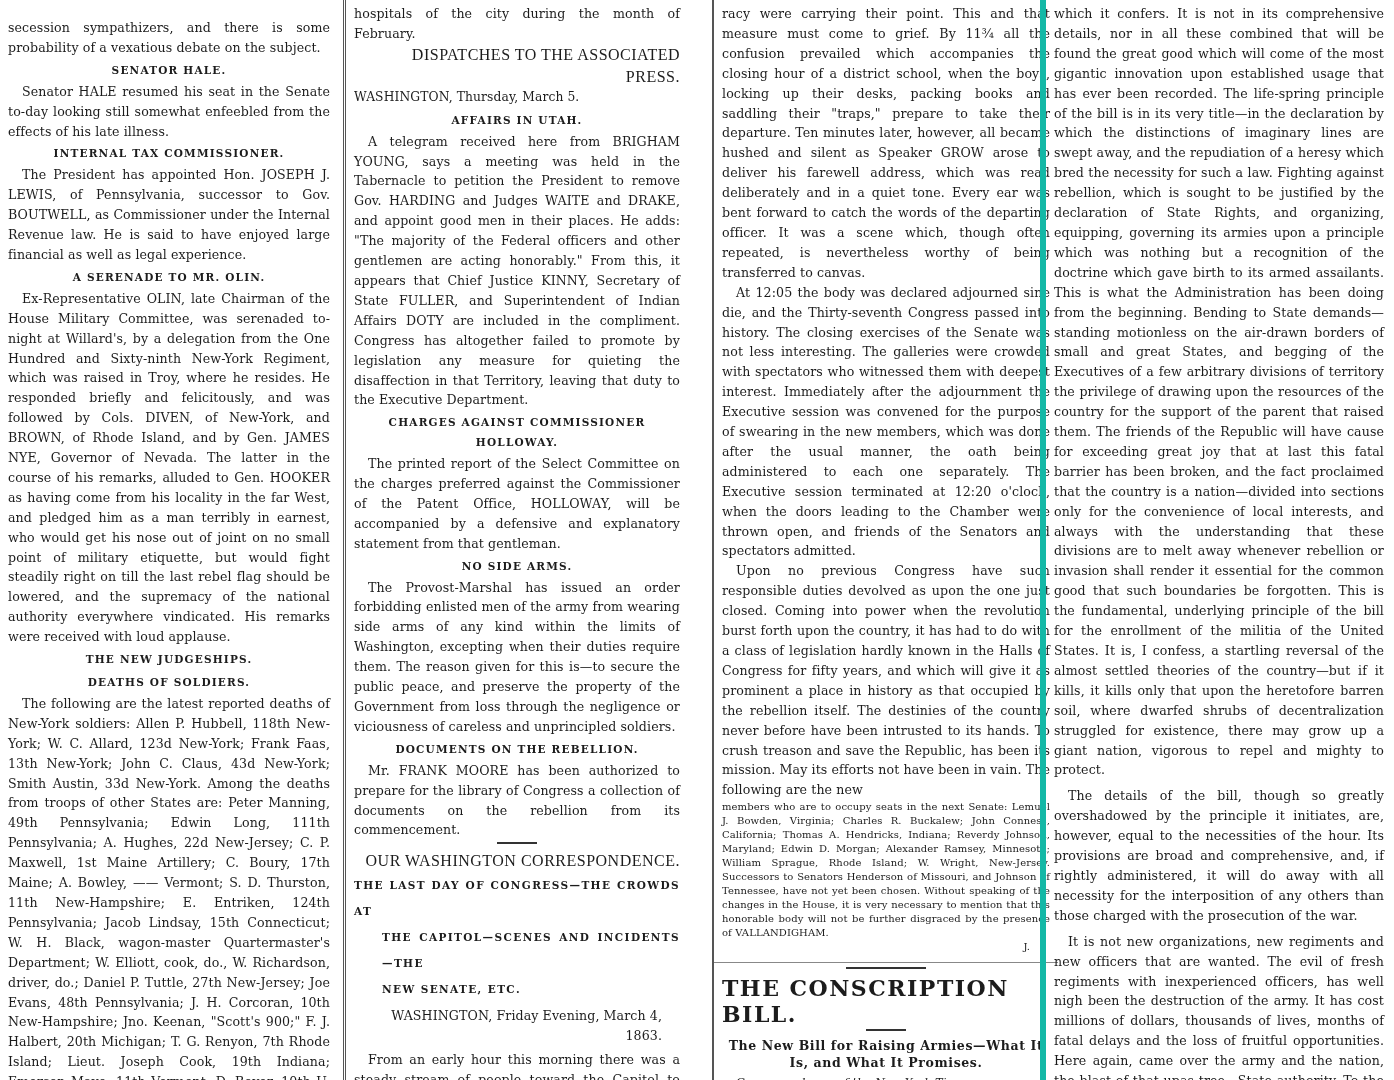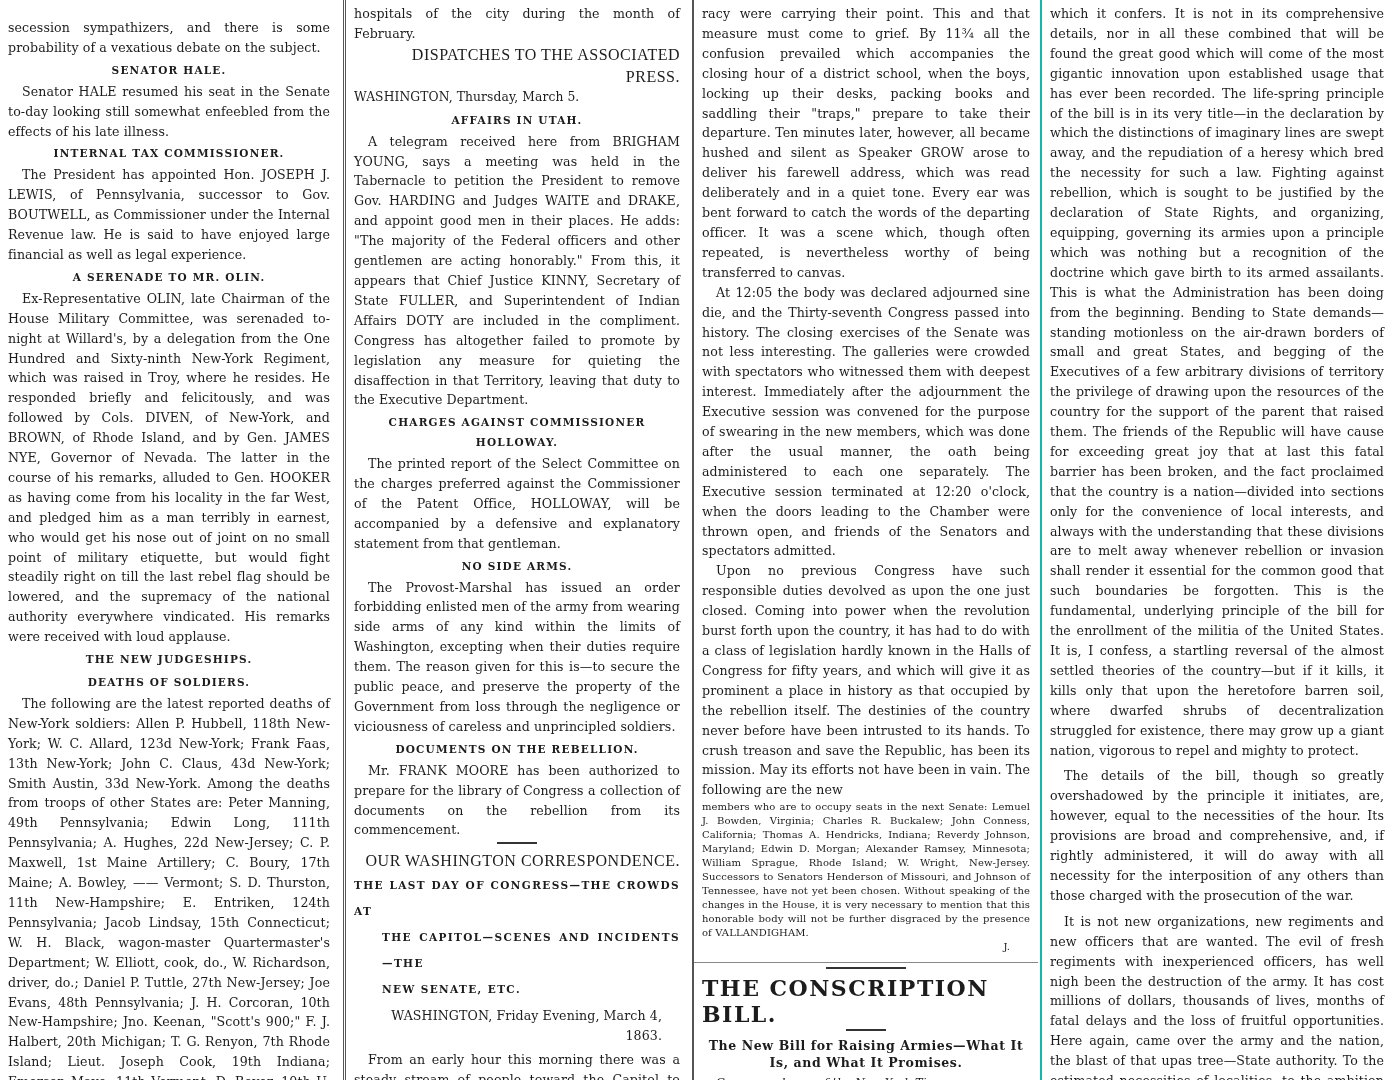--- a/index.html
+++ b/index.html
@@ -11,22 +11,22 @@
   }
   .page { position: relative; width: 1394px; height: 1080px; }
   .col {
     position: absolute; top: 0; height: 1080px; overflow: hidden;
     box-sizing: border-box; padding: 4px 8px 0 8px;
     font-size: 12.6px; line-height: 19.9px; text-align: justify;
     letter-spacing: 0.1px;
   }
   #c1 { left: 0; width: 338px; margin-top: 14px; }
   #c2 { left: 343px; width: 345px; border-left: 3px double #555; }
-  #c3 { left: 692px; width: 346px; border-left: 2px solid #555; }
-  #c4 { left: 1040px; width: 352px; border-left: 2px solid #14b8a6; }
+  #c3 { left: 712px; width: 346px; border-left: 2px solid #555; }
+  #c4 { left: 1040px; width: 352px; border-left: 6px solid #14b8a6; }
   .col p { margin: 0; text-indent: 14px; }
   .col p.noind { text-indent: 0; }
   .hd {
     text-align: center; font-size: 10.5px; letter-spacing: 1.2px;
     font-weight: bold; margin: 3px 0 1px 0; text-indent: 0;
   }
   .bigtitle {
     text-align: right; font-size: 16px; letter-spacing: 0.5px;
     margin: 0; line-height: 22px; font-family: "Liberation Serif", serif;
   }

